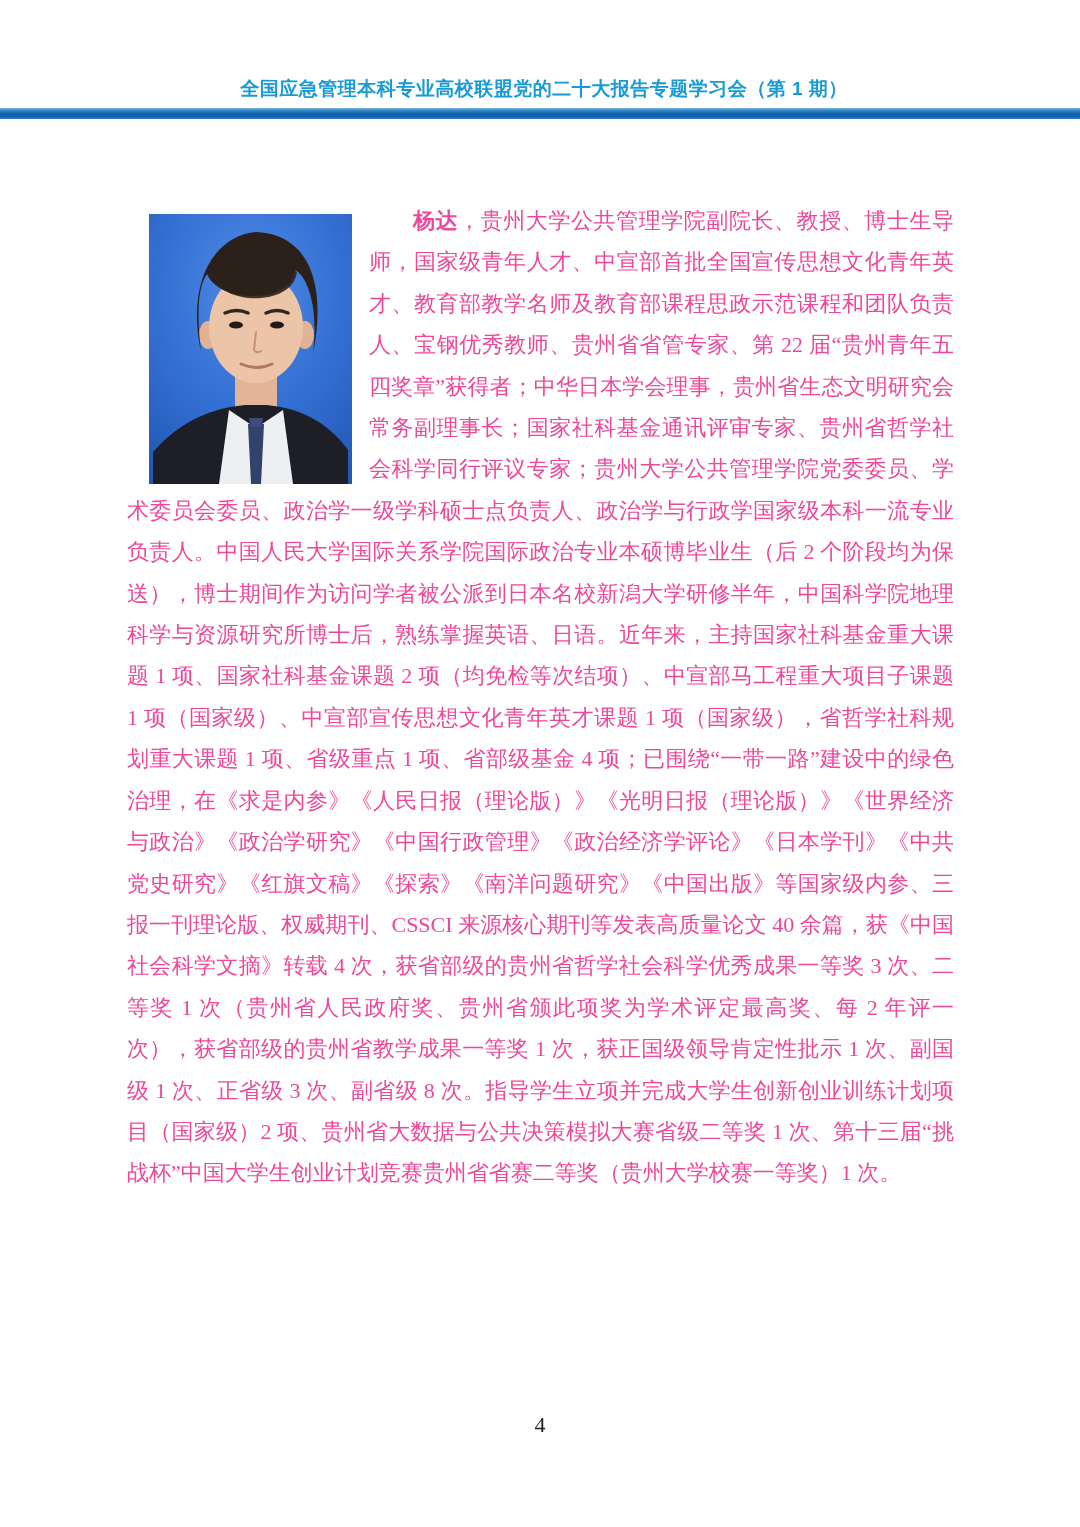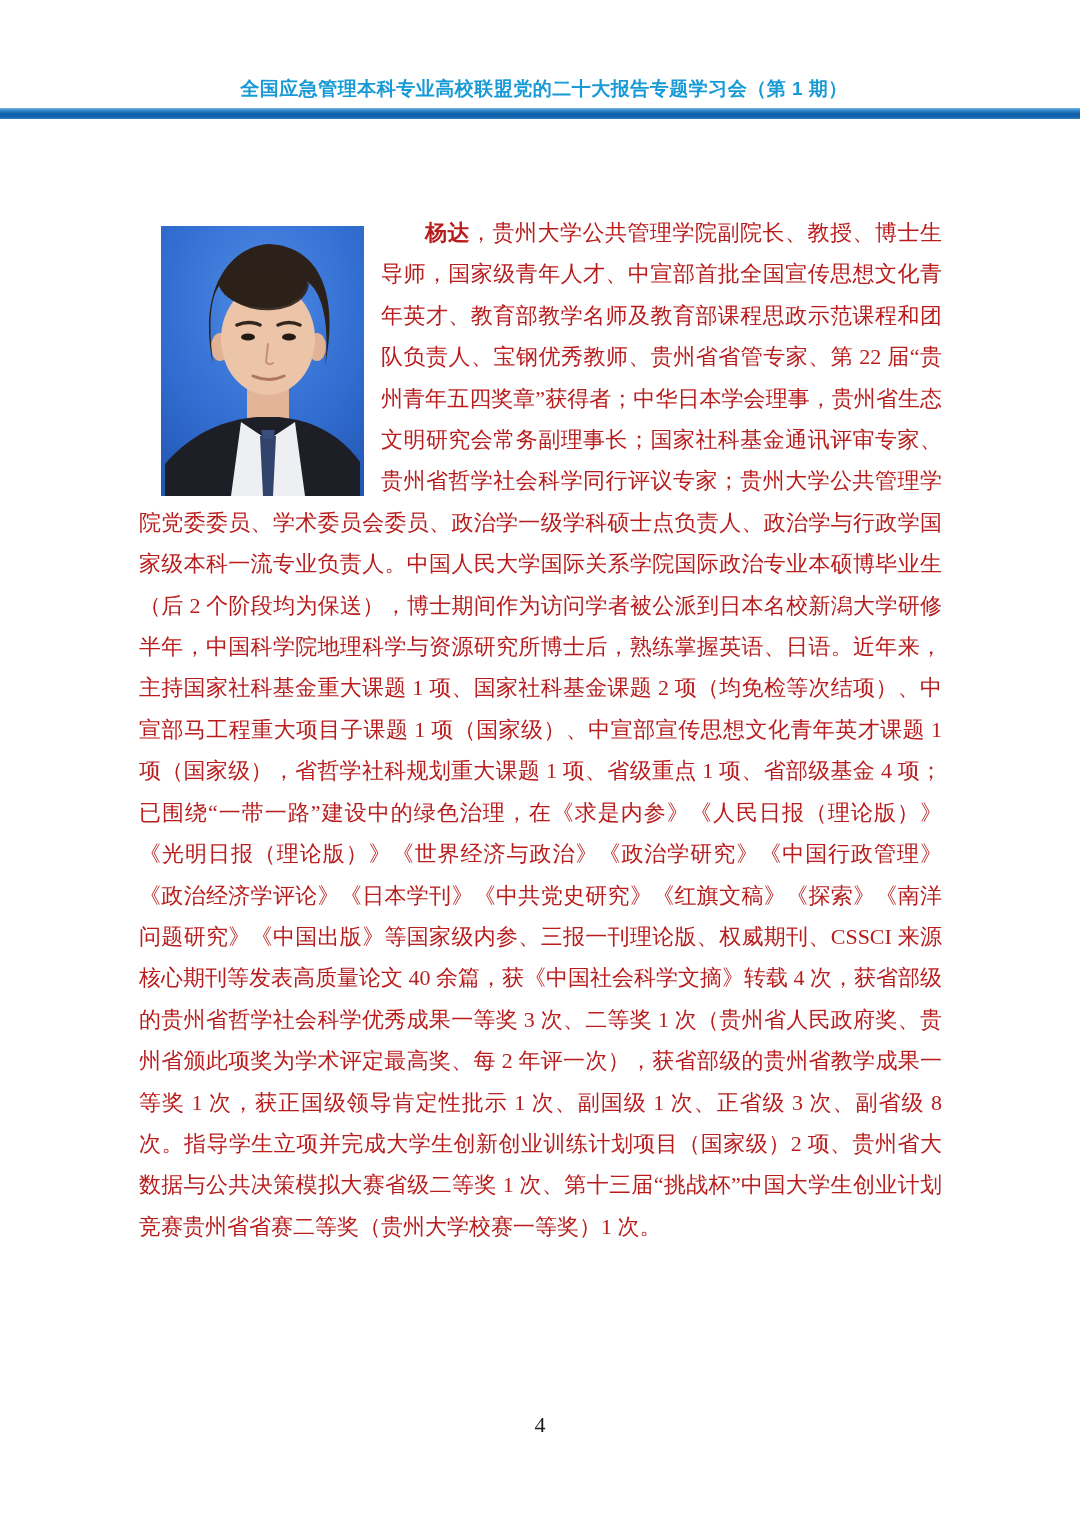--- a/index.html
+++ b/index.html
@@ -43,26 +43,26 @@
   }
 
   
   .content {
     position: absolute;
     top: 196px;
     left: 123px;
     width: 835px;
   }
   .bio {
-    margin: 16px;
+    margin: 4px;
     font-size: 22px;
     line-height: 41.4px;
     text-align: justify;
     text-indent: 2em;
-    color: #b91c1c;
+    color: #ec4899;
   }
   .bio b { font-weight: bold; }
 
   .photo-wrap {
     float: left;
     width: 203px;
     height: 270px;
     margin: 14px 17px 2px 22px;
   }
   .photo-wrap svg { display: block; width: 203px; height: 270px; }

